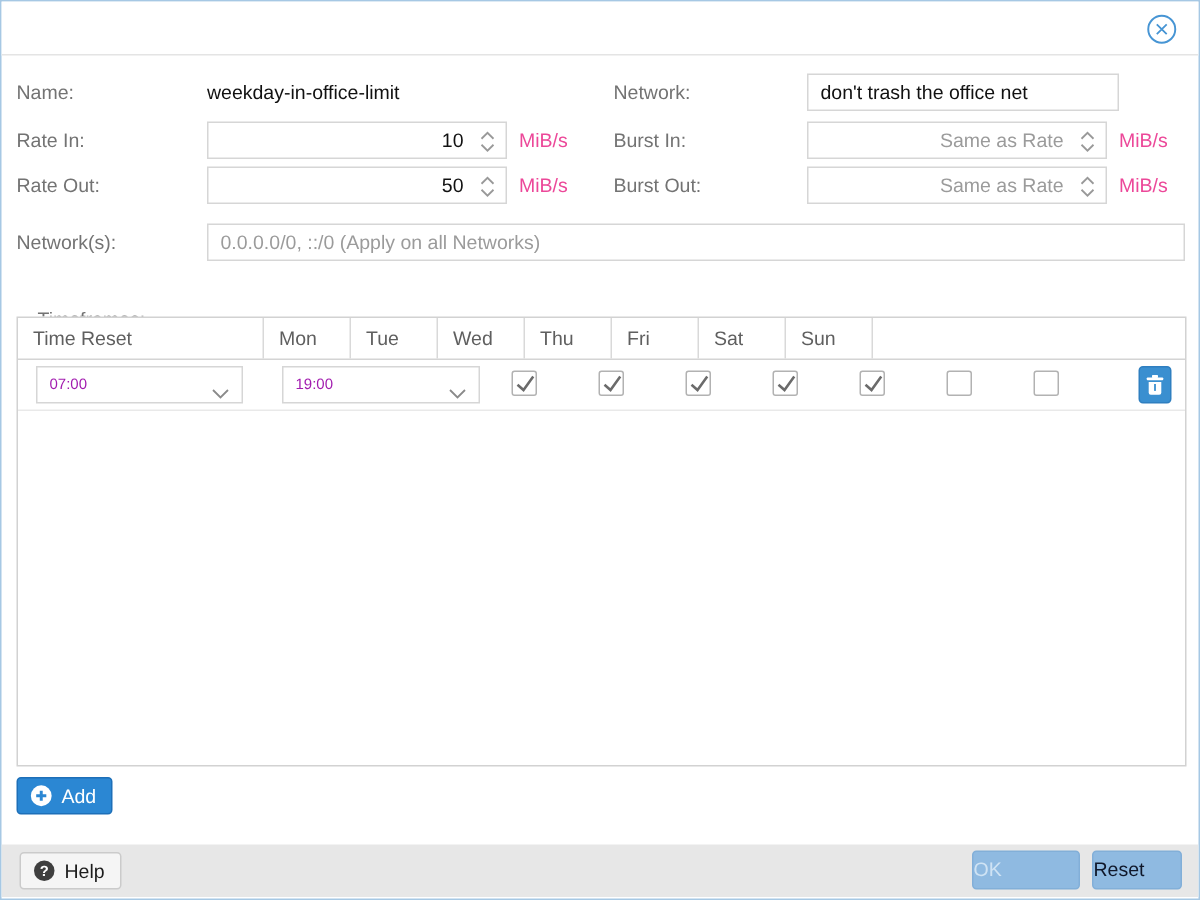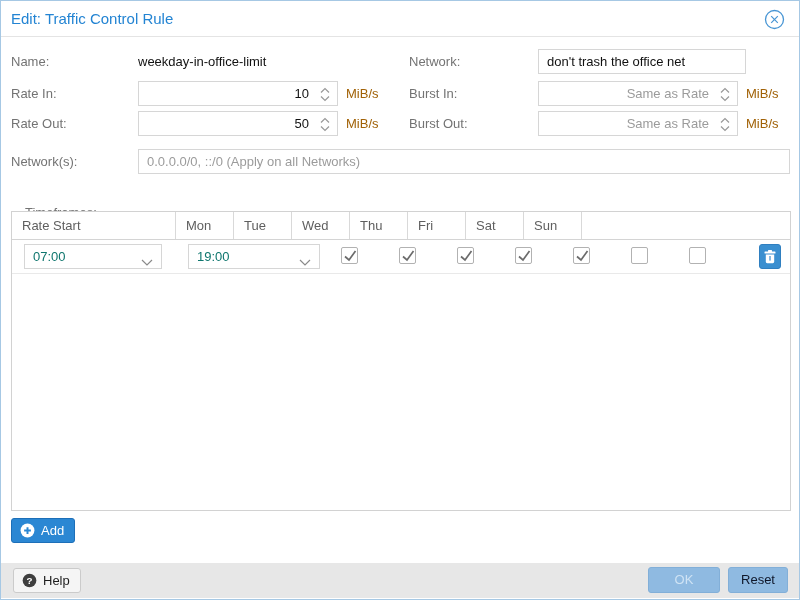--- a/index.html
+++ b/index.html
@@ -21,21 +21,21 @@
     position:absolute; left:10px; top:0; line-height:35px;
     font-size:15px; color:#2384d3;
   }
   .close-btn {
     position:absolute; right:14px; top:8px; width:21px; height:21px;
     cursor:pointer; display:block;
   }
   
   .lbl { position:absolute; color:#737373; font-size:13px; line-height:16px; white-space:nowrap; }
   .val { position:absolute; color:#111; font-size:13px; line-height:16px; white-space:nowrap; }
-  .unit { position:absolute; color:#a16207; font-size:13px; line-height:16px; }
+  .unit { position:absolute; color:#ec4899; font-size:13px; line-height:16px; }
   
   .field {
     position:absolute; height:25px; background:#fff;
     border:1px solid #d6d6d6;
   }
   .field input {
     width:100%; height:100%; border:none; outline:none; background:transparent;
     font-family:inherit; font-size:13px; color:#111; padding:0 8px;
   }
   .field input::placeholder { color:#9b9b9b; opacity:1; }
@@ -43,21 +43,21 @@
   .spinfield input::placeholder { color:#9b9b9b; }
   .spinner {
     position:absolute; right:7px; top:5px; width:10px; height:15px; cursor:pointer;
   }
   
   .combo {
     position:relative; height:25px; background:#fff; border:1px solid #d6d6d6;
   }
   .combo input {
     width:100%; height:100%; border:none; outline:none; background:transparent;
-    font-family:inherit; font-size:13px; color:#0f766e; padding:0 24px 0 8px;
+    font-family:inherit; font-size:10px; color:#a21caf; padding:0 24px 0 8px;
   }
   .combo .chevron { position:absolute; right:8px; top:9px; cursor:pointer; }
   
   .tf-table {
     position:absolute; left:10px; top:210px; width:780px; height:300px;
     border:1px solid #d2d2d2; background:#fff;
   }
   .tf-header { display:flex; height:28px; border-bottom:1px solid #d4d4d4; }
   .tf-header .hcell {
     line-height:27px; padding-left:10px; color:#5f5f5f; font-size:13px;
@@ -92,32 +92,31 @@
   }
   .help-btn {
     position:absolute; left:12px; top:5px; height:25px; padding:0 10px 0 8px;
     display:inline-flex; align-items:center; gap:6px;
     background:#f5f5f5; border:1px solid #cbcbcb; border-radius:3px;
     color:#1d1d1d; font-size:13px; cursor:pointer;
   }
   .ok-btn, .reset-btn {
     position:absolute; top:4px; height:26px;
     background:#8fbae1; border:1px solid #82afd8; border-radius:3px;
-    font-size:13px; text-align:center; line-height:24px; cursor:pointer;
+    font-size:13px; text-align:left; line-height:24px; cursor:pointer;
   }
   .ok-btn { left:647px; width:72px; color:#cfe3f4; }
   .reset-btn { left:727px; width:60px; color:#0f172a; }
 </style>
 </head>
 <body>
 
 <div class="dialog">
 
   <div class="titlebar">
-    <span class="title">Edit: Traffic Control Rule</span>
     <span class="close-btn">
       <svg width="21" height="21" viewBox="0 0 21 21">
         <circle cx="10.5" cy="10.5" r="9" fill="none" stroke="#4795d4" stroke-width="1.3"></circle>
         <path d="M7.2 7.2 L13.8 13.8 M13.8 7.2 L7.2 13.8" stroke="#4795d4" stroke-width="1.2"></path>
       </svg>
     </span>
   </div>
 
   <span class="lbl" style="left:10px; top:53px;">Name:</span>
   <span class="val" style="left:137px; top:53px;">weekday-in-office-limit</span>
@@ -177,21 +176,21 @@
 
   <span class="lbl" style="left:10px; top:153px;">Network(s):</span>
   <div class="field" style="left:137px; top:148px; width:652px;">
     <input type="text" placeholder="0.0.0.0/0, ::/0 (Apply on all Networks)" style="">
   </div>
 
   <span class="lbl" style="left:24px; top:184px;margin-top:20px;">Timeframes:</span>
 
   <div class="tf-table">
     <div class="tf-header">
-      <div class="hcell c-start">Rate Start</div>
+      <div class="hcell c-start">Time Reset</div>
       <div class="hcell c-day">Mon</div>
       <div class="hcell c-day">Tue</div>
       <div class="hcell c-day">Wed</div>
       <div class="hcell c-day">Thu</div>
       <div class="hcell c-day">Fri</div>
       <div class="hcell c-day">Sat</div>
       <div class="hcell c-day">Sun</div>
       <div class="hcell c-act"></div>
     </div>
 

